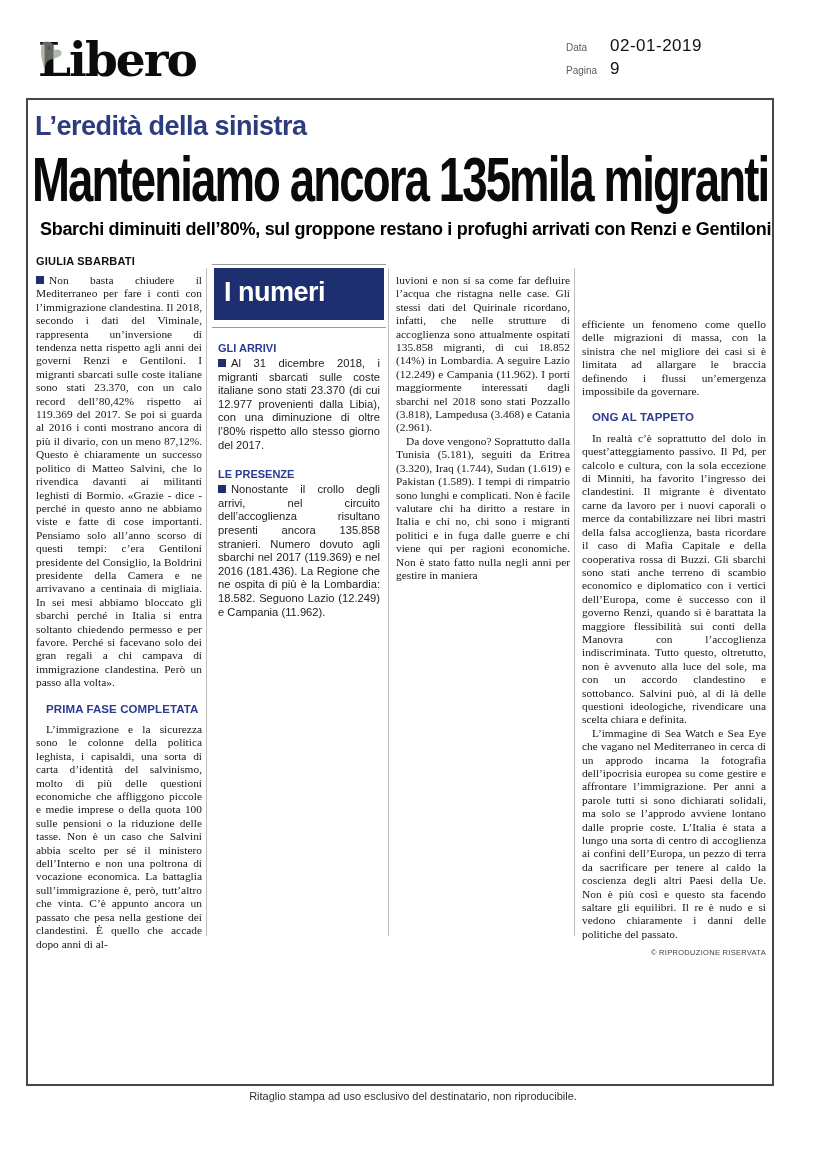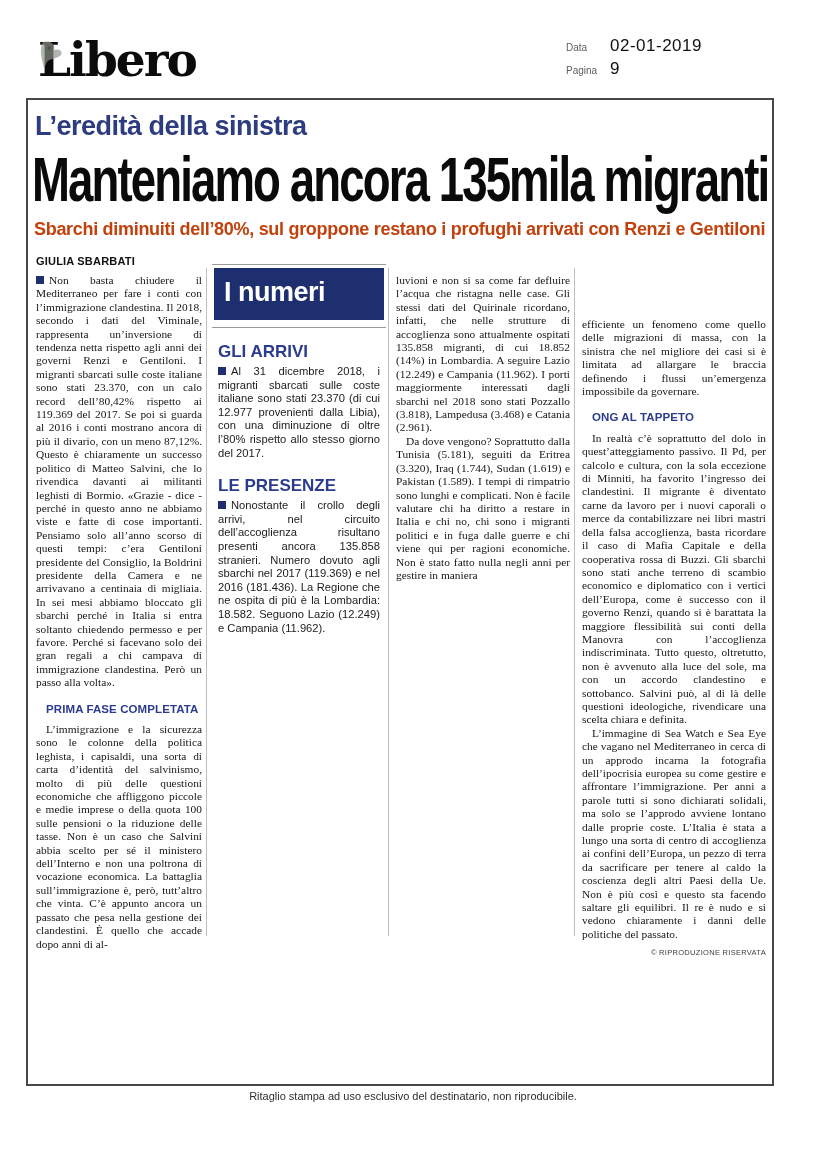--- a/index.html
+++ b/index.html
@@ -19,22 +19,22 @@
 
   
   .article-box{position:absolute;left:26px;top:98px;width:744px;height:984px;
                border:2px solid #474747;background:#fff;}
 
   .kicker{position:absolute;left:7px;top:11px;font-family:"Liberation Sans",sans-serif;
           font-weight:bold;font-size:27px;color:#2c3c7e;letter-spacing:-.5px;}
   .headline{position:absolute;left:4px;top:44px;font-family:"Liberation Sans",sans-serif;
             font-weight:bold;font-size:60px;color:#0a0a0a;letter-spacing:-2.5px;
             white-space:nowrap;transform:scaleX(.76) scaleY(1.04);transform-origin:left top;}
-  .subhead{position:absolute;left:6px;top:119px;width:738px;font-family:"Liberation Sans",sans-serif;
-           font-weight:bold;font-size:18px;color:#c2410c;letter-spacing:-.3px;white-space:nowrap;}
+  .subhead{position:absolute;left:12px;top:119px;width:738px;font-family:"Liberation Sans",sans-serif;
+           font-weight:bold;font-size:18px;color:#000000;letter-spacing:-.3px;white-space:nowrap;}
   .byline{position:absolute;left:8px;top:155px;font-family:"Liberation Sans",sans-serif;
           font-weight:bold;font-size:11px;color:#111;letter-spacing:.2px;}
 
   
   .vrule{position:absolute;top:168px;width:1px;height:668px;background:#bfbfbf;}
   .vrule.r1{left:178px;} .vrule.r2{left:360px;} .vrule.r3{left:546px;}
 
   
   .col{position:absolute;font-size:11.4px;line-height:13.4px;text-align:justify;color:#151515;}
   .col p{margin:0;}
@@ -53,21 +53,21 @@
              text-align:right;margin-top:5px;letter-spacing:.3px;}
 
   
   .col2{position:absolute;left:182px;top:164px;width:178px;font-family:"Liberation Sans",sans-serif;}
   .nbx-line{height:1px;background:#9a9a9a;margin:0 2px;}
   .nbx-band{margin:3px 4px 0 4px;background:#1d2f6e;color:#fff;
             padding:9px 6px 12px 10px;}
   .nbx-band span{font-weight:bold;font-size:27px;letter-spacing:-.5px;}
   .nbx-underline{height:1px;background:#9a9a9a;margin:7px 2px 0 2px;}
   .nbx-body{padding:14px 8px 0 8px;}
-  .nbx-heading{font-weight:bold;font-size:17px;color:#2b3b8f;margin:0 0 3px 0;}
+  .nbx-heading{font-weight:bold;font-size:11px;color:#2b3b8f;margin:0 0 3px 0;}
   .nbx-text{font-size:11.2px;line-height:13.6px;text-align:justify;color:#1b1b1b;margin:0 0 16px 0;}
 
   
   .footer-note{position:absolute;left:0;top:1090px;width:826px;text-align:center;
                font-family:"Liberation Sans",sans-serif;font-size:11px;color:#2e2e2e;}
 </style>
 </head>
 <body>
 
 <div class="page">

